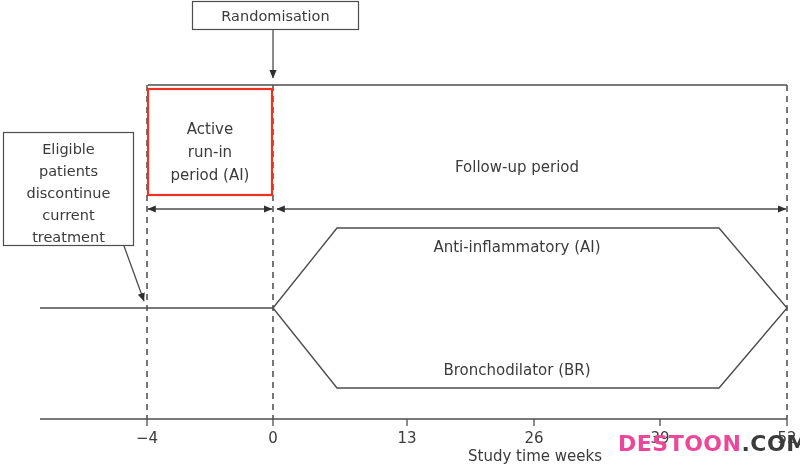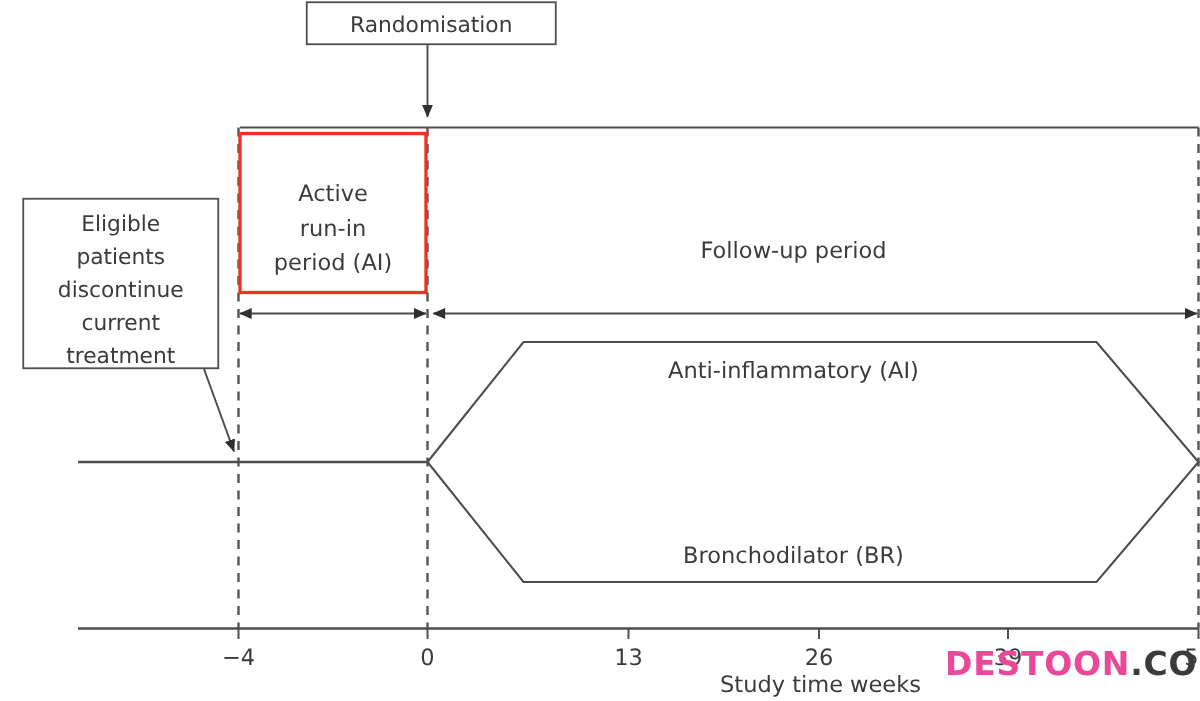--- a/index.html
+++ b/index.html
@@ -10,21 +10,20 @@
   body {
     width: 800px;
     height: 467px;
     font-family: "DejaVu Sans", "Liberation Sans", sans-serif;
     overflow: hidden;
   }
   #diagram-root {
     position: relative;
     width: 784px;
     height: 467px;
-    margin-left: 12px;
   }
   svg#study-design-svg {
     display: block;
     width: 800px;
     height: 467px;
   }
   .box-outline {
     fill: #ffffff;
     stroke: #4d4d4d;
     stroke-width: 1.2;

